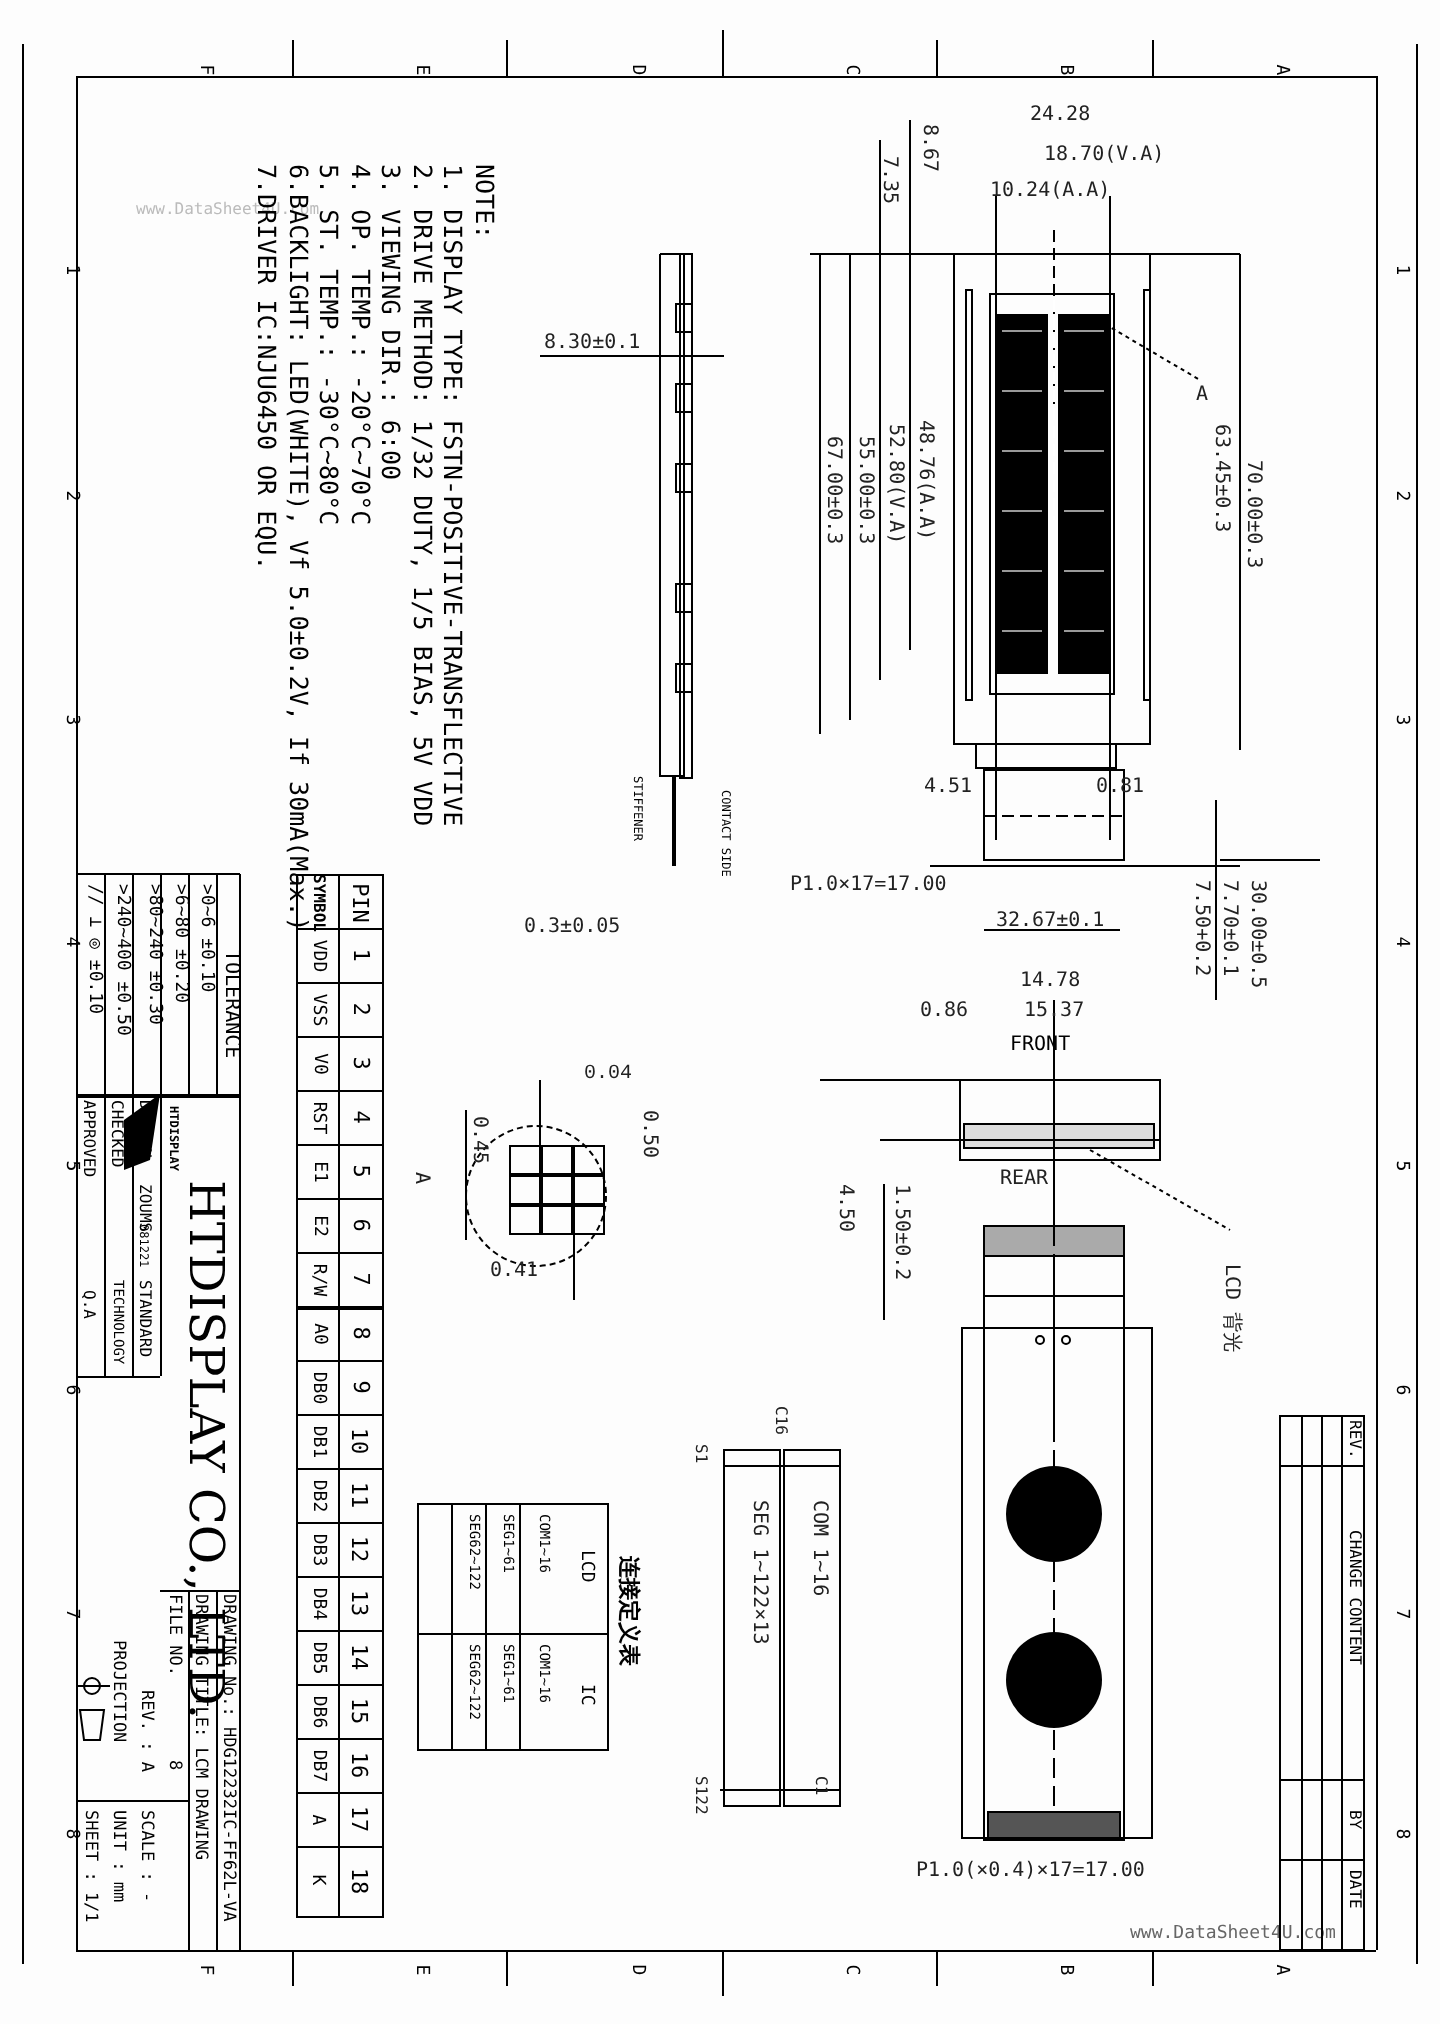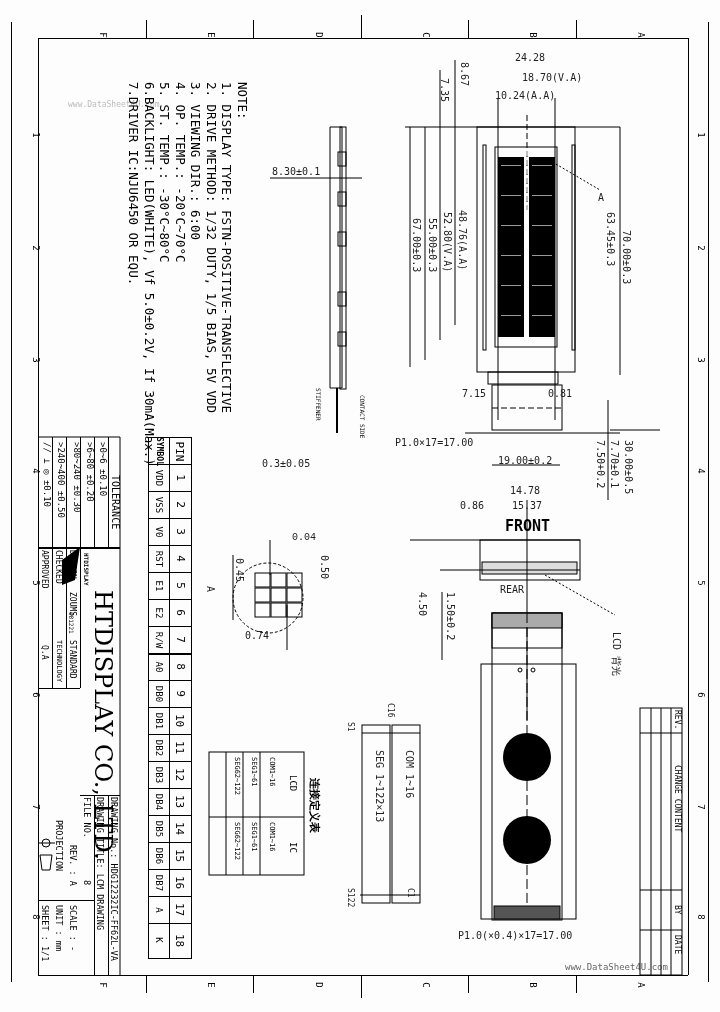--- a/index.html
+++ b/index.html
@@ -218,37 +218,37 @@
 <div class="rot dim" style="left:438px;top:218px;">55.00±0.3</div>
 <div class="rot dim" style="left:453px;top:212px;">52.80(V.A)</div>
 <div class="rot dim" style="left:468px;top:210px;">48.76(A.A)</div>
 <div class="rot dim" style="left:632px;top:230px;">70.00±0.3</div>
 <div class="rot dim" style="left:616px;top:212px;">63.45±0.3</div>
 <div class="abs dim" style="left:598px;top:192px;">A</div>
 <div class="abs dim" style="left:272px;top:166px;">8.30±0.1</div>
 <div class="abs dim" style="left:262px;top:458px;">0.3±0.05</div>
 <div class="rot" style="left:322px;top:388px;font-size:6px;">STIFFENER</div>
 <div class="rot" style="left:366px;top:395px;font-size:6px;">CONTACT SIDE</div>
-<div class="abs dim" style="left:462px;top:388px;">7.15</div>
+<div class="abs dim" style="left:462px;top:388px;">4.51</div>
 <div class="abs dim" style="left:548px;top:388px;">0.81</div>
 <div class="abs dim" style="left:395px;top:437px;">P1.0×17=17.00</div>
-<div class="abs dim" style="left:498px;top:455px;">19.00±0.2</div>
+<div class="abs dim" style="left:498px;top:455px;">32.67±0.1</div>
 <div class="rot dim" style="left:606px;top:440px;">7.50+0.2</div>
 <div class="rot dim" style="left:620px;top:440px;">7.70±0.1</div>
 <div class="rot dim" style="left:634px;top:440px;">30.00±0.5</div>
 <div class="abs dim" style="left:510px;top:485px;">14.78</div>
 <div class="abs dim" style="left:512px;top:500px;">15.37</div>
 <div class="abs dim" style="left:460px;top:500px;">0.86</div>
-<div class="abs" style="left:505px;top:517px;font-size:15px;font-weight:bold;">FRONT</div>
+<div class="abs" style="left:505px;top:517px;font-size:10px;">FRONT</div>
 <div class="abs dim" style="left:500px;top:584px;">REAR</div>
 <div class="rot dim" style="left:428px;top:592px;">4.50</div>
 <div class="rot dim" style="left:456px;top:592px;">1.50±0.2</div>
 <div class="rot dim" style="left:623px;top:632px;">LCD 背光</div>
 <div class="abs dim" style="left:458px;top:930px;">P1.0(×0.4)×17=17.00</div>
-<div class="abs dim" style="left:245px;top:630px;">0.74</div>
+<div class="abs dim" style="left:245px;top:630px;">0.41</div>
 <div class="abs dim" style="left:292px;top:532px;font-family:Liberation Mono, monospace;">0.04</div>
 <div class="rot dim" style="left:330px;top:555px;">0.50</div>
 <div class="rot dim" style="left:245px;top:558px;">0.45</div>
 <div class="rot dim" style="left:216px;top:586px;">A</div>
 
 <div class="rot dim" style="left:385px;top:750px;">SEG 1~122×13</div>
 <div class="rot dim" style="left:415px;top:750px;">COM 1~16</div>
 <div class="rot dim" style="left:355px;top:722px;font-size:8px;">S1</div>
 <div class="rot dim" style="left:355px;top:888px;font-size:8px;">S122</div>
 <div class="rot dim" style="left:415px;top:888px;font-size:8px;">C1</div>

